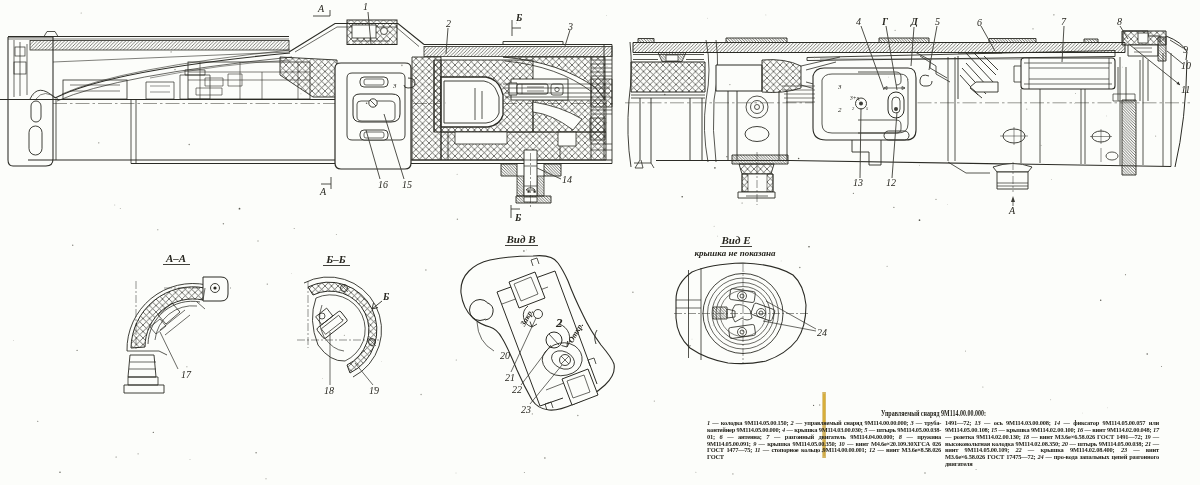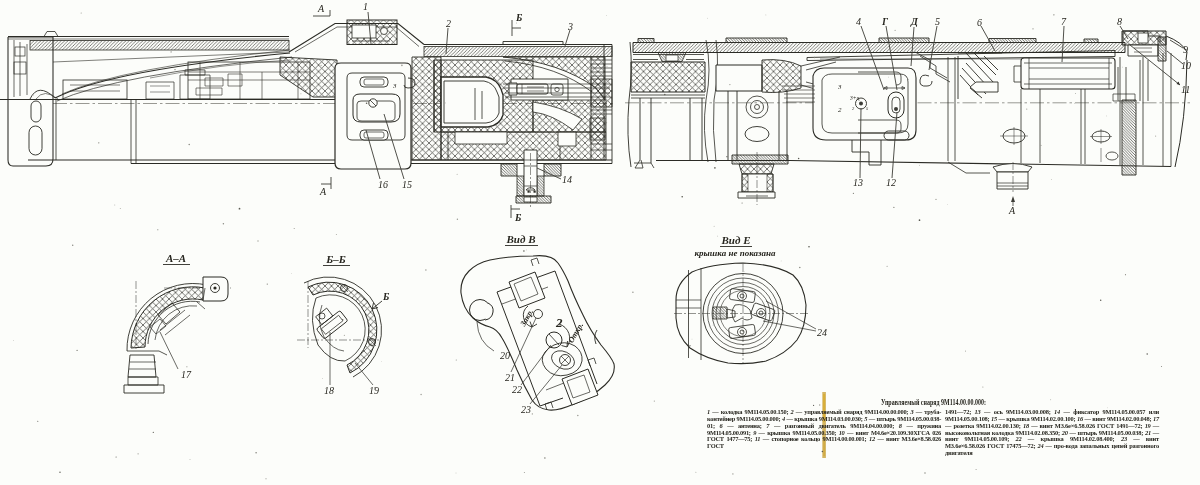--- a/index.html
+++ b/index.html
@@ -1,19 +1,19 @@
 <!DOCTYPE html>
 <html><head>
 <meta charset="utf-8">
 <style>
   html,body{margin:0;padding:0;background:#fcfdfa;}
   .page{position:relative;width:1200px;height:485px;background:#fcfdfa;overflow:hidden;
         font-family:"Liberation Serif", serif;}
   svg{position:absolute;left:0;top:0;}
-  .legend{position:absolute;left:707px;top:409px;width:452px;color:#27261f;}
+  .legend{position:absolute;left:707px;top:420px;width:452px;color:#27261f;}
   .ttl{position:absolute;left:174px;top:-11px;white-space:nowrap;font-size:7.5px;font-weight:bold;transform:scaleX(0.80);transform-origin:0 0;}
   .cols{display:flex;gap:4px;}
   .col{font-size:6.4px;line-height:6.85px;text-align:justify;color:#27261f;font-weight:bold;}
   .c1{width:234px;letter-spacing:-0.25px;}
   .c2{width:214px;letter-spacing:-0.2px;}
   i{font-style:italic;}
 </style>
 </head>
 <body>
 <div class="page">

